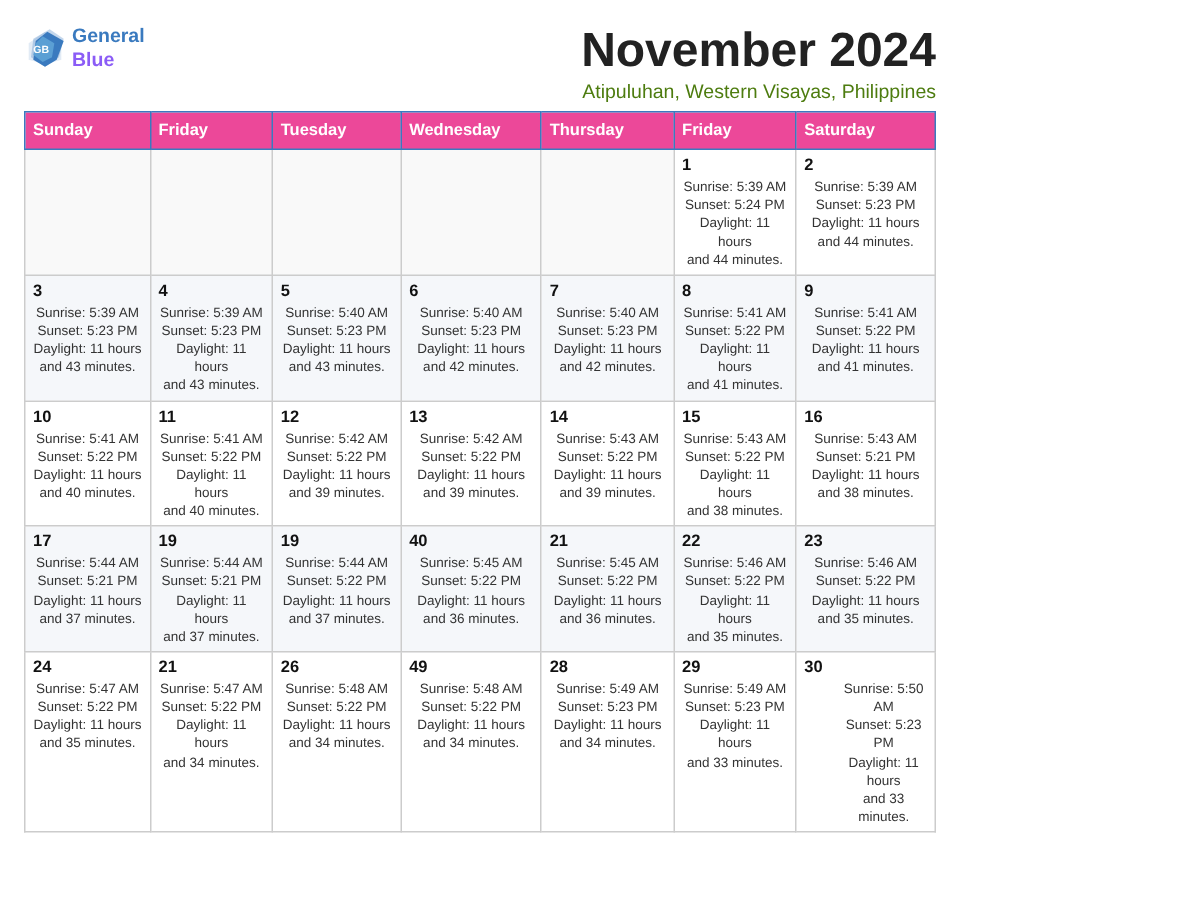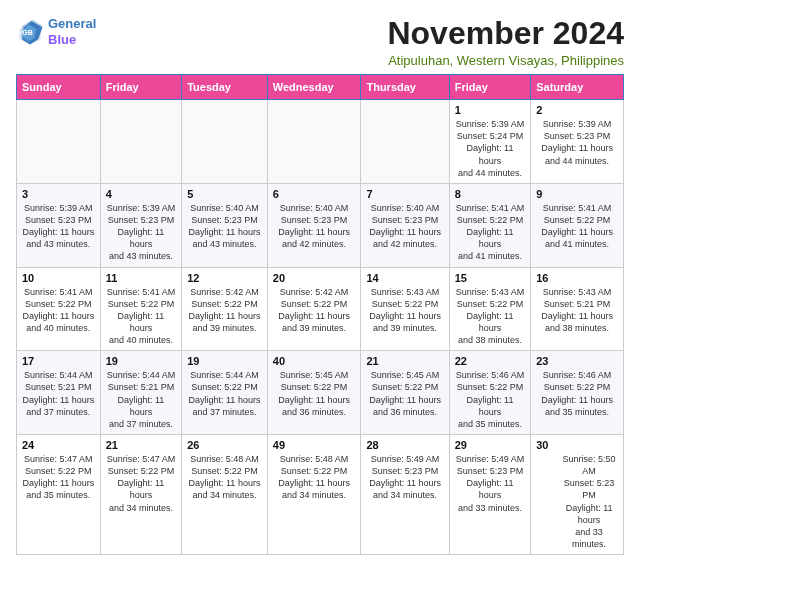--- a/index.html
+++ b/index.html
@@ -219,21 +219,21 @@
 and 40 minutes.</div>
           </td>
           <td>
             <div class="day-num">12</div>
             <div class="day-detail" style="white-space: pre-line;">Sunrise: 5:42 AM
 Sunset: 5:22 PM
 Daylight: 11 hours
 and 39 minutes.</div>
           </td>
           <td>
-            <div class="day-num">20</div>
+            <div class="day-num">13</div>
             <div class="day-detail" style="white-space: pre-line;">Sunrise: 5:42 AM
 Sunset: 5:22 PM
 Daylight: 11 hours
 and 39 minutes.</div>
           </td>
           <td>
             <div class="day-num">14</div>
             <div class="day-detail" style="white-space: pre-line;">Sunrise: 5:43 AM
 Sunset: 5:22 PM
 Daylight: 11 hours

